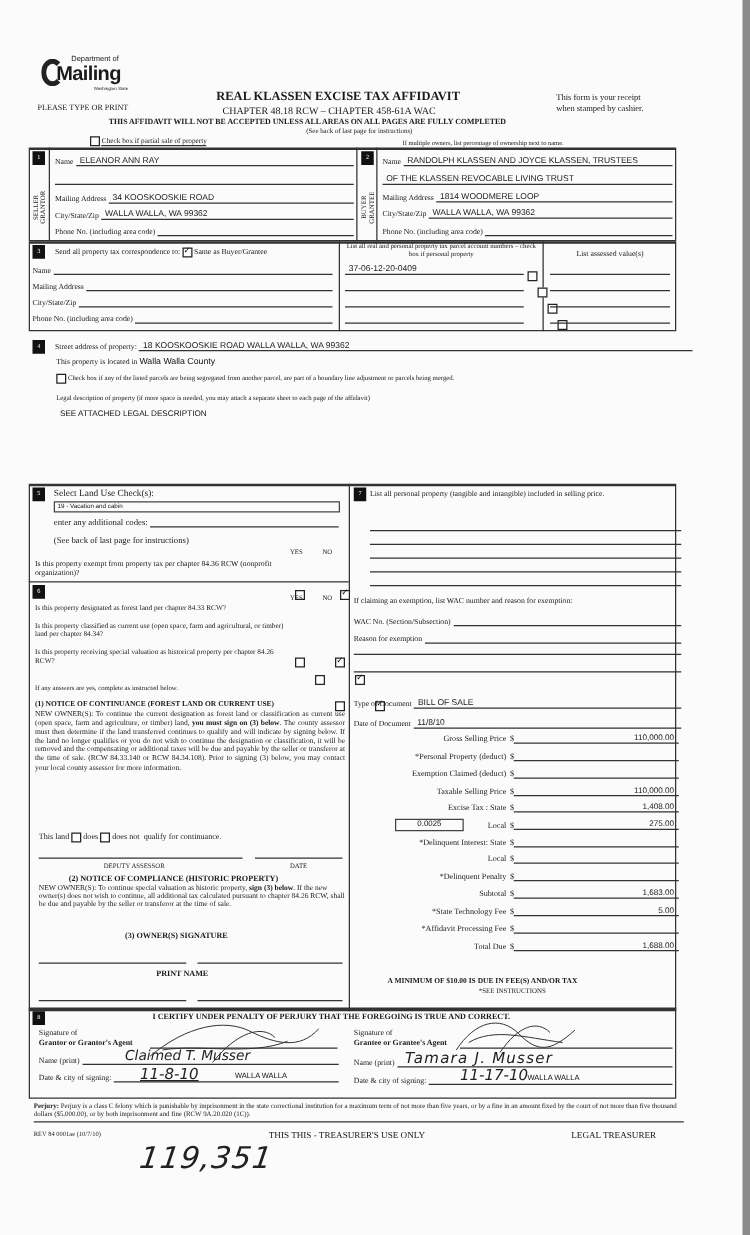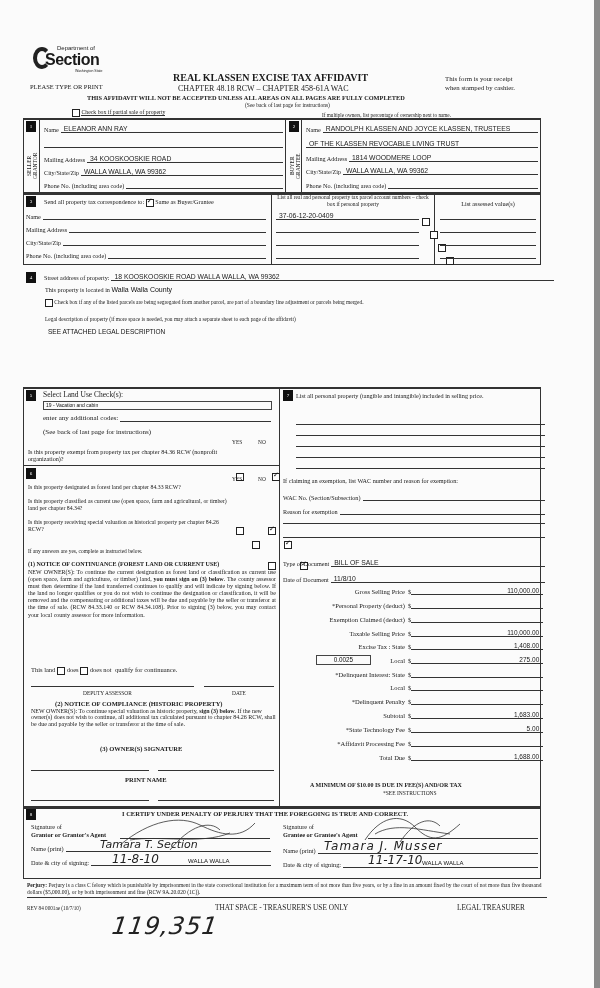--- a/index.html
+++ b/index.html
@@ -30,21 +30,21 @@
 <body>
 
 
 
 <div class="edge"></div>
 
 
 <div class="abs" style="left:33px;top:45px;width:90px;height:32px;">
   <div class="abs" style="left:0;top:2px;width:18px;height:22px;border:4px solid #222;border-right-color:transparent;border-radius:50%;"></div>
   <div class="abs sans" style="left:24px;top:0;font-size:6px;">Department of</div>
-  <div class="abs sans" style="left:12px;top:6px;font-size:16px;font-weight:bold;letter-spacing:-0.5px;">Section</div>
+  <div class="abs sans" style="left:12px;top:6px;font-size:16px;font-weight:bold;letter-spacing:-0.5px;">Mailing</div>
   <div class="abs sans" style="left:42px;top:24px;font-size:3.5px;">Washington State</div>
 </div>
 <div class="abs" style="left:30px;top:83px;font-size:6.5px;">PLEASE TYPE OR PRINT</div>
 <div class="abs b" style="left:173px;top:72px;font-size:10px;">REAL KLASSEN EXCISE TAX AFFIDAVIT</div>
 <div class="abs" style="left:178px;top:84px;font-size:8px;">CHAPTER 48.18 RCW – CHAPTER 458-61A WAC</div>
 <div class="abs" style="left:445px;top:75px;font-size:6.8px;">This form is your receipt</div>
 <div class="abs" style="left:445px;top:84px;font-size:6.8px;">when stamped by cashier.</div>
 <div class="abs b" style="left:87px;top:94px;font-size:6.3px;">THIS AFFIDAVIT WILL NOT BE ACCEPTED UNLESS ALL AREAS ON ALL PAGES ARE FULLY COMPLETED</div>
 <div class="abs" style="left:245px;top:102px;font-size:5.5px;">(See back of last page for instructions)</div>
 <div class="abs" style="left:72px;top:109px;font-size:5.8px;">
@@ -312,26 +312,26 @@
 <div class="abs" style="left:23px;top:806px;width:518px;height:73px;border:1px solid #333;border-top:2px solid #333;"></div>
 <div class="num" style="left:26px;top:809px;">8</div>
 <div class="abs b" style="left:122px;top:810px;font-size:6.5px;">I CERTIFY UNDER PENALTY OF PERJURY THAT THE FOREGOING IS TRUE AND CORRECT.</div>
 <div class="abs" style="left:31px;top:823px;font-size:6.3px;">Signature of</div>
 <div class="abs b" style="left:31px;top:831px;font-size:6.3px;">Grantor or Grantor's Agent</div>
 <div class="abs" style="left:120px;top:838px;width:150px;border-bottom:1px solid #333;"></div>
 <div class="row" style="left:31px;top:843px;width:240px;">
     <span class="lbl" style="font-size:6.3px">Name (print)</span>
     <span class="val"></span>
   </div>
-<div class="sig" style="left:100px;top:838px;font-size:11px;">Tamara T. Section</div>
+<div class="sig" style="left:100px;top:838px;font-size:11px;">Claimed T. Musser</div>
 <div class="row" style="left:31px;top:857px;width:240px;">
     <span class="lbl" style="font-size:6.3px">Date &amp; city of signing:</span>
     <span class="val"></span>
   </div>
-<div class="sig" style="left:112px;top:852px;font-size:12px;">11-8-10</div>
+<div class="sig" style="left:112px;top:852px;font-size:12px;text-decoration:underline;">11-8-10</div>
 <div class="abs fill" style="left:188px;top:858px;font-size:6px;">WALLA WALLA</div>
 <svg class="abs" style="left:110px;top:815px;" width="150" height="40">
     <path d="M10 30 C40 5, 70 0, 90 10 S 130 25, 145 8 M20 25 C50 20 90 30 120 18 M60 35 C80 10 100 5 110 15" fill="none" stroke="#333" stroke-width="0.8"></path>
   </svg>
 
 <div class="abs" style="left:283px;top:823px;font-size:6.3px;">Signature of</div>
 <div class="abs b" style="left:283px;top:831px;font-size:6.3px;">Grantee or Grantee's Agent</div>
 <div class="abs" style="left:368px;top:838px;width:170px;border-bottom:1px solid #333;"></div>
 <div class="row" style="left:283px;top:845px;width:255px;">
     <span class="lbl" style="font-size:6.3px">Name (print)</span>
@@ -344,18 +344,18 @@
   </div>
 <div class="sig" style="left:368px;top:853px;font-size:12px;">11-17-10</div>
 <div class="abs fill" style="left:422px;top:860px;font-size:6px;">WALLA WALLA</div>
 <svg class="abs" style="left:360px;top:812px;" width="110" height="34">
     <path d="M5 28 C20 5, 40 0, 55 15 S 80 30, 100 12 M15 22 C35 10 60 18 90 22 M40 30 C55 8 70 4 80 14" fill="none" stroke="#333" stroke-width="0.8"></path>
   </svg>
 
 
 <div class="abs" style="left:27px;top:882px;width:520px;font-size:5.5px;line-height:7px;border-bottom:1px solid #333;padding-bottom:1px;"><b>Perjury:</b> <span>Perjury is a class C felony which is punishable by imprisonment in the state correctional institution for a maximum term of not more than five years, or by a fine in an amount fixed by the court of not more than five thousand dollars ($5,000.00), or by both imprisonment and fine (RCW 9A.20.020 (1C)).</span></div>
 <div class="abs" style="left:27px;top:905px;font-size:5.2px;">REV 84 0001ae (10/7/10)</div>
-<div class="abs" style="left:215px;top:903px;font-size:7.3px;">THAT SPACE - TREASURER'S USE ONLY</div>
+<div class="abs" style="left:215px;top:903px;font-size:7.3px;">THIS THIS - TREASURER'S USE ONLY</div>
 <div class="abs" style="left:457px;top:903px;font-size:7.3px;">LEGAL TREASURER</div>
 <div class="sig" style="left:112px;top:912px;font-size:24px;font-style:italic;letter-spacing:1px;transform:skewX(-8deg);">119,351</div>
 
 
 
 
 </body></html>

